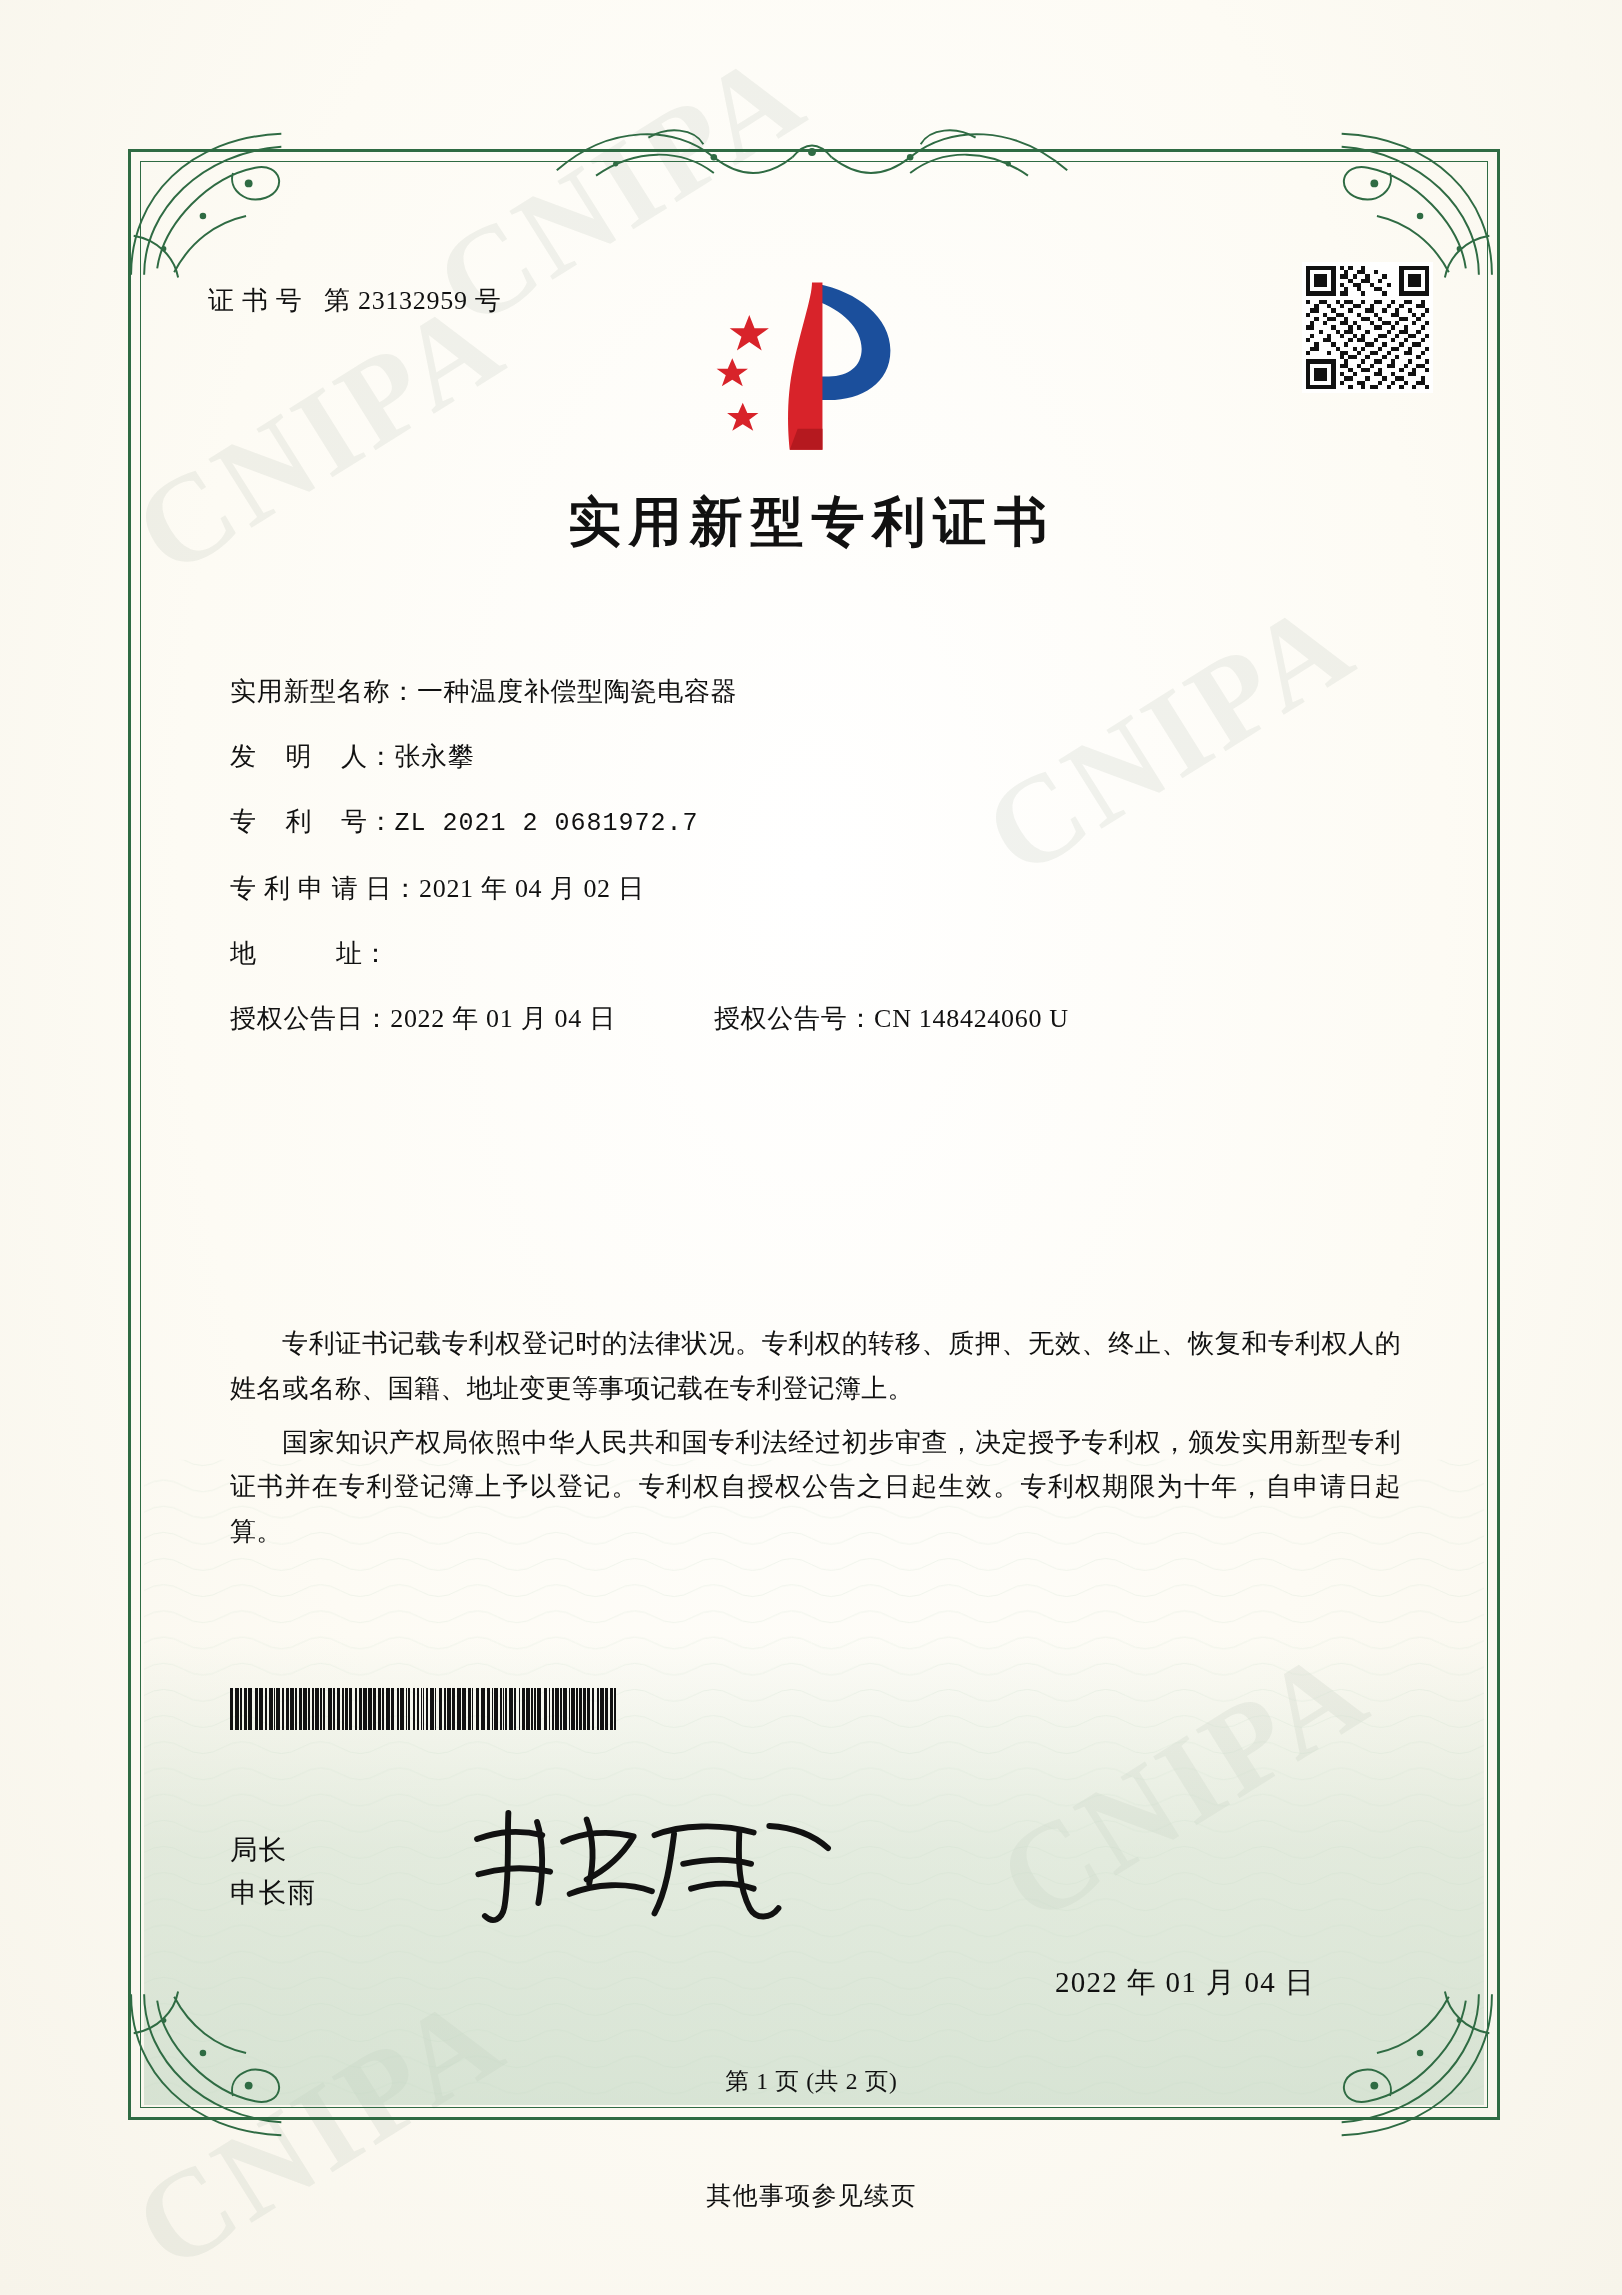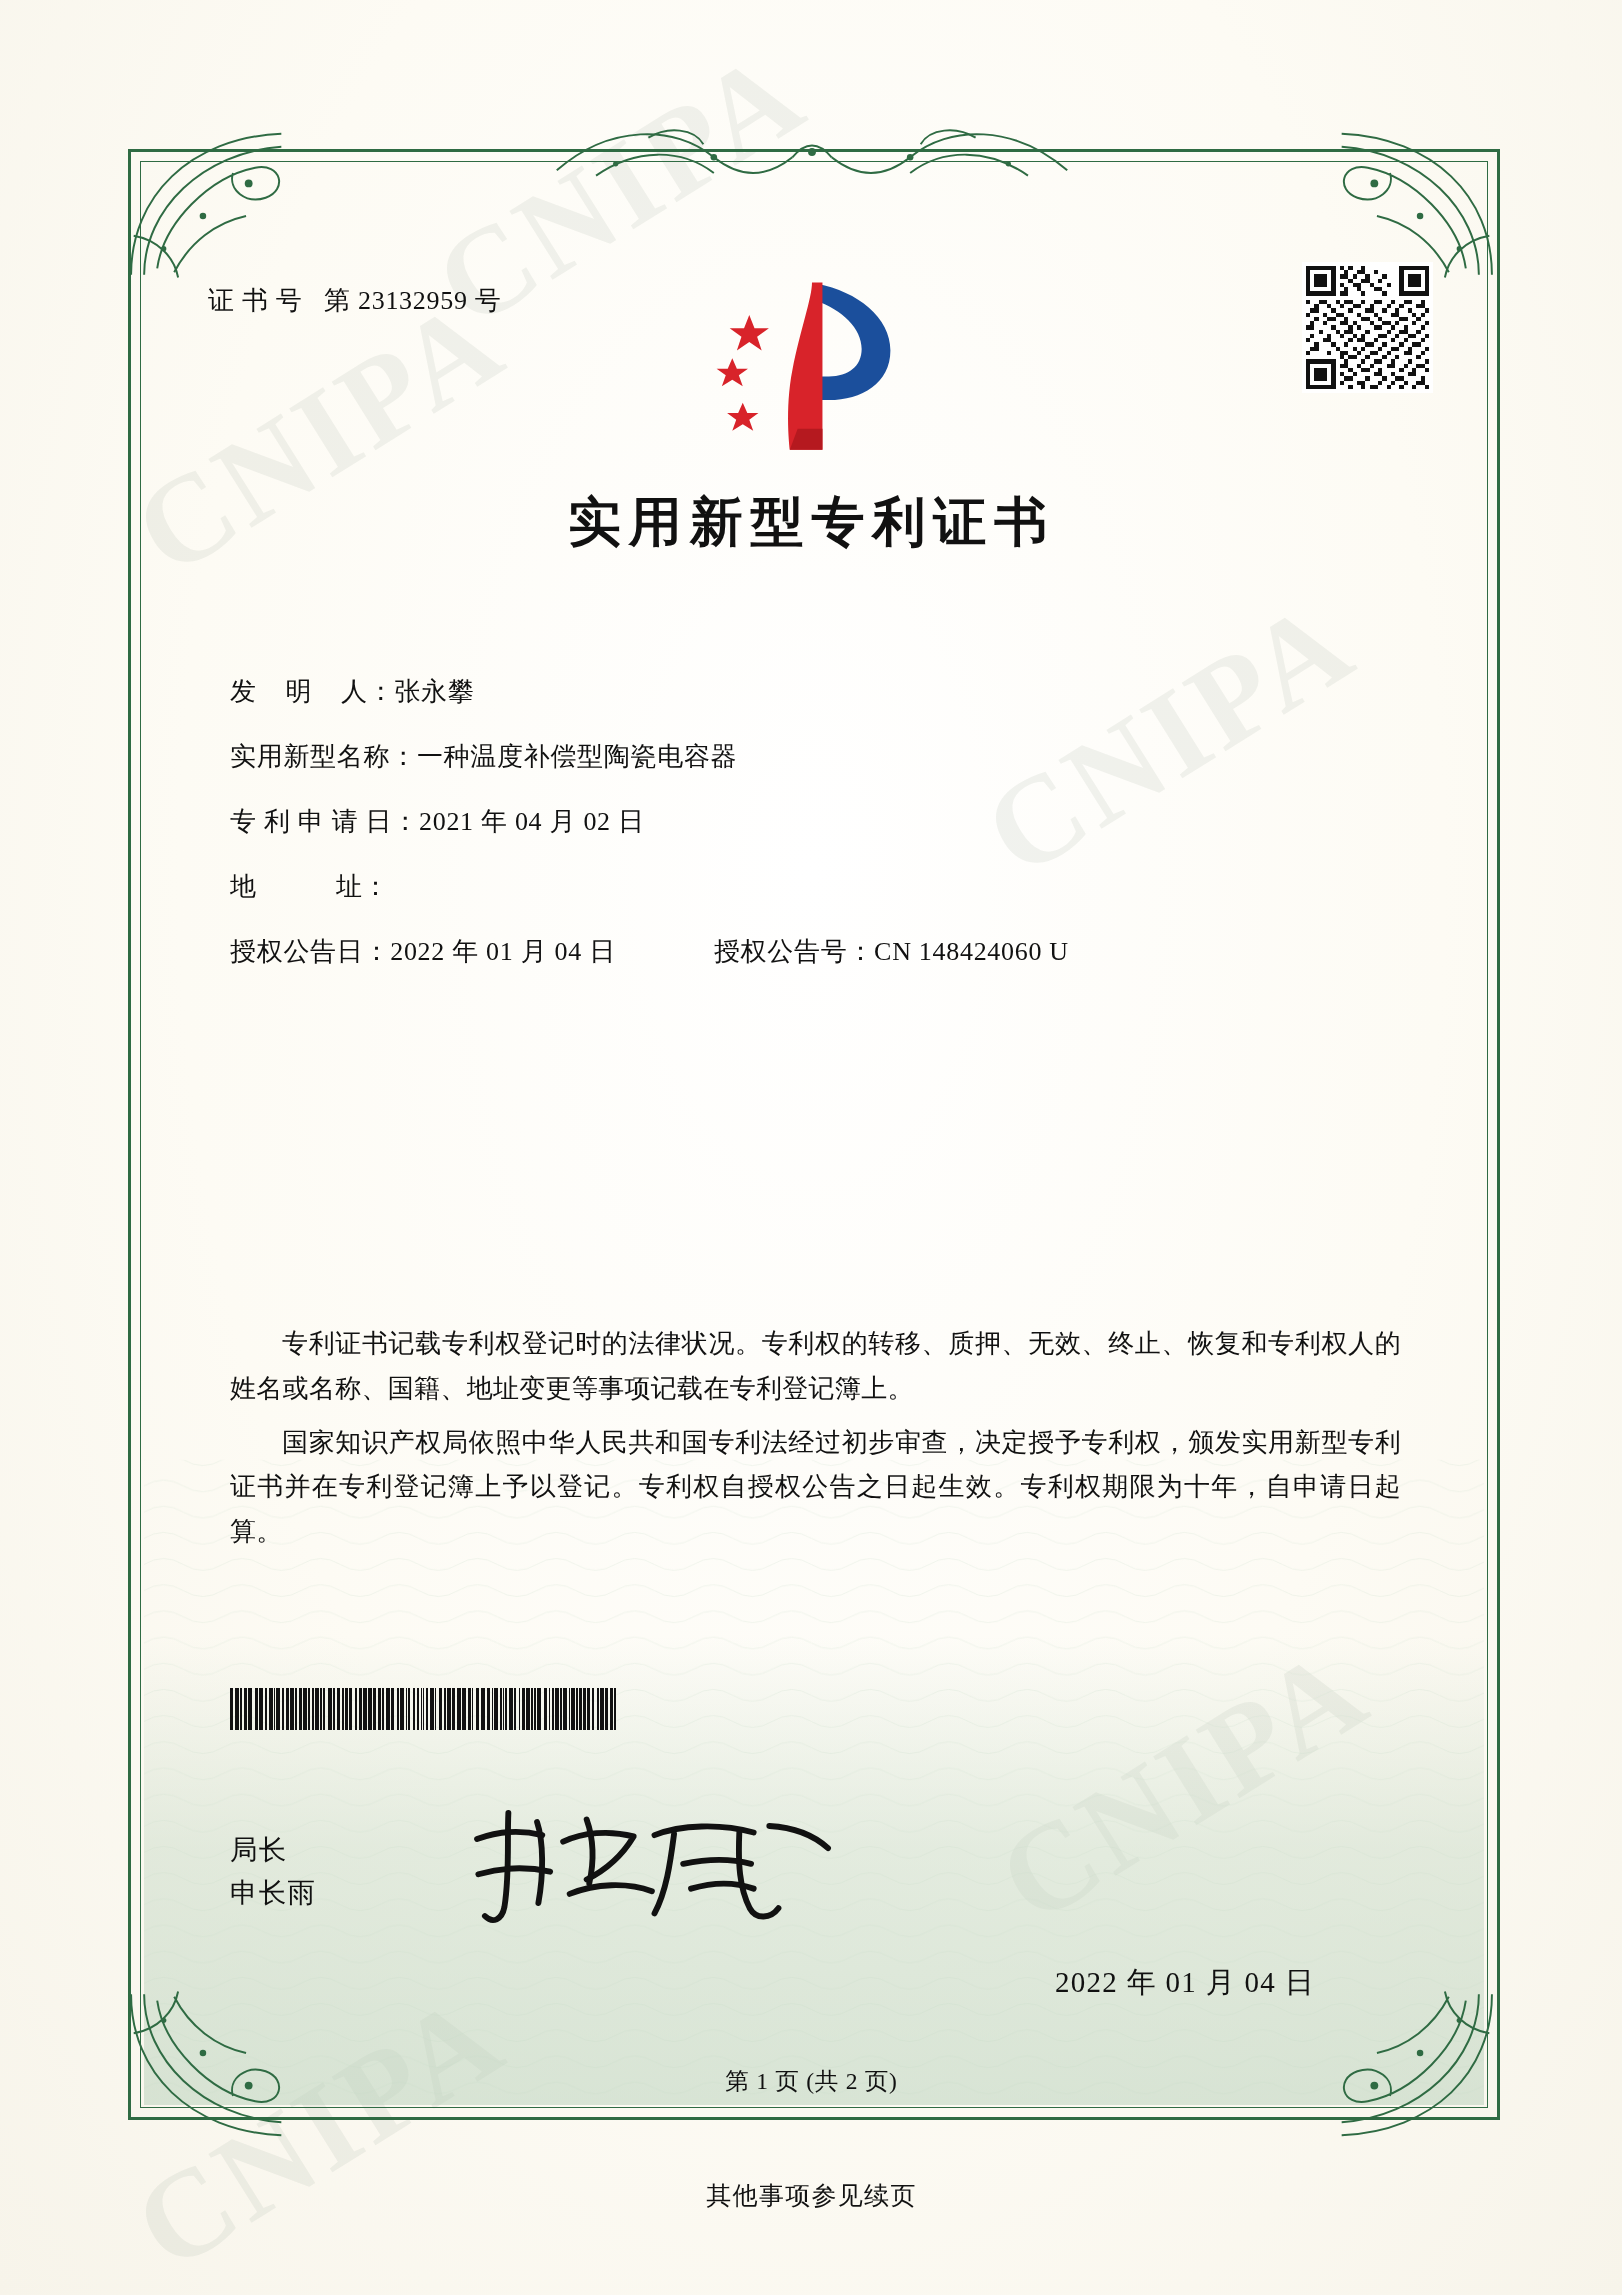--- a/index.html
+++ b/index.html
@@ -575,26 +575,30 @@
       <polygon points="84,66 92,86 114,86 96,99 103,120 84,107 65,120 72,99 54,86 76,86"></polygon>
       <polygon points="58,132 65,148 82,148 68,158 74,175 58,165 42,175 48,158 34,148 51,148"></polygon>
       <polygon points="74,200 81,216 98,216 84,226 90,243 74,233 58,243 64,226 50,216 67,216"></polygon>
     </g>
   </svg>
 
   <div class="title">实用新型专利证书</div>
 
   <div class="fields">
     <div class="field-row">
+      <span class="field-label">实用新型名称：</span>
+      <span class="field-value">一种温度补偿型陶瓷电容器</span>
+    </div>
+    <div class="field-row">
       <span class="field-label">发    明    人：</span>
       <span class="field-value">张永攀</span>
     </div>
     <div class="field-row">
-      <span class="field-label">实用新型名称：</span>
-      <span class="field-value">一种温度补偿型陶瓷电容器</span>
+      <span class="field-label">专    利    号：</span>
+      <span class="field-value mono">ZL 2021 2 0681972.7</span>
     </div>
     <div class="field-row">
       <span class="field-label">专 利 申 请 日：</span>
       <span class="field-value">2021 年 04 月 02 日</span>
     </div>
     <div class="field-row">
       <span class="field-label">地           址：</span>
     </div>
 
     <div class="pub-row">

